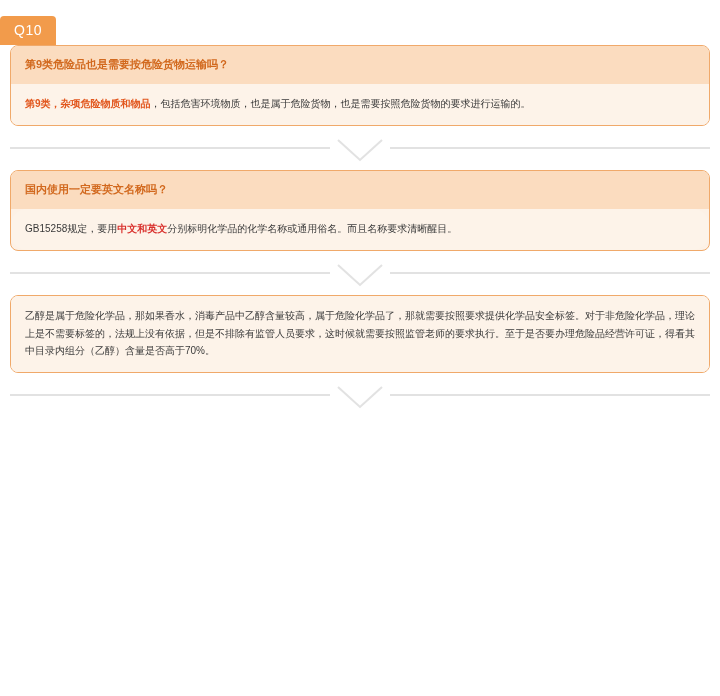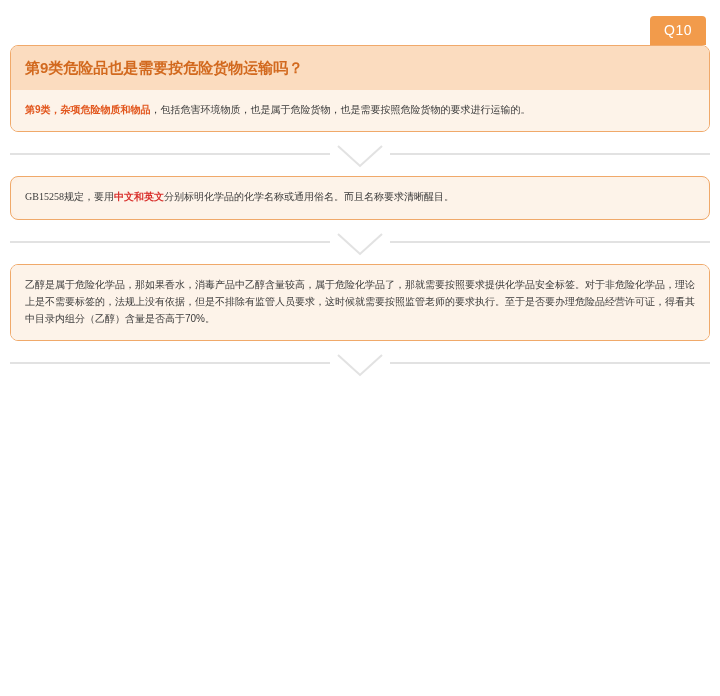--- a/index.html
+++ b/index.html
@@ -15,22 +15,22 @@
   }
   .page {
     width: 720px;
     position: relative;
     padding-top: 16px;
     box-sizing: border-box;
   }
   
   .qbadge-row {
     display: flex;
-    justify-content: flex-end;
-    padding-right: 14px;
+    justify-content: flex-start;
+    padding-right: 26px;
   }
   .qbadge {
     background: #f29b4b;
     color: #ffffff;
     font-size: 14px;
     line-height: 1;
     padding: 7px 14px 8px 14px;
     border-radius: 4px 4px 0 0;
     letter-spacing: 0.5px;
     font-family: "Liberation Sans", sans-serif;
@@ -40,21 +40,21 @@
     margin: 0 10px;
     border: 1px solid #f0a96a;
     border-radius: 8px;
     background: #fdf1e6;
     overflow: hidden;
     box-sizing: border-box;
   }
   .qa-question {
     background: #fbdcbf;
     color: #d2691e;
-    font-size: 15px;
+    font-size: 11px;
     line-height: 1.55;
     padding: 10px 14px 11px 14px;
     font-weight: bold;
     box-sizing: border-box;
   }
   .qa-answer {
     background: #fdf3e9;
     color: #3a3a3a;
     font-size: 10px;
     line-height: 1.72;
@@ -63,21 +63,21 @@
   }
   .hl-orange {
     color: #e2571e;
     font-weight: bold;
   }
   .hl-red {
     color: #d9302c;
     font-weight: bold;
   }
   .serif {
-    font-family: Liberation Serif, serif;
+    font-family: Liberation Sans, sans-serif;
     border-radius: 16px;
   }
   
   .separator {
     position: relative;
     height: 44px;
     margin: 0;
   }
   .separator .line {
     position: absolute;
@@ -118,20 +118,21 @@
   <div class="separator">
     <div class="line"></div>
     <div class="chev">
       <svg width="60" height="34" viewBox="0 0 60 34">
         <polyline points="8,8 30,28 52,8" fill="none" stroke="#e2e2e2" stroke-width="2"></polyline>
       </svg>
     </div>
   </div>
 
   <div class="qa-card">
+    <div class="qa-question">国内使用一定要英文名称吗？</div>
     <div class="qa-answer serif">
       <span>GB15258规定，要用</span><span class="hl-red">中文和英文</span><span>分别标明化学品的化学名称或通用俗名。而且名称要求清晰醒目。</span>
     </div>
   </div>
 
   <div class="separator">
     <div class="line"></div>
     <div class="chev">
       <svg width="60" height="34" viewBox="0 0 60 34">
         <polyline points="8,8 30,28 52,8" fill="none" stroke="#e2e2e2" stroke-width="2"></polyline>

